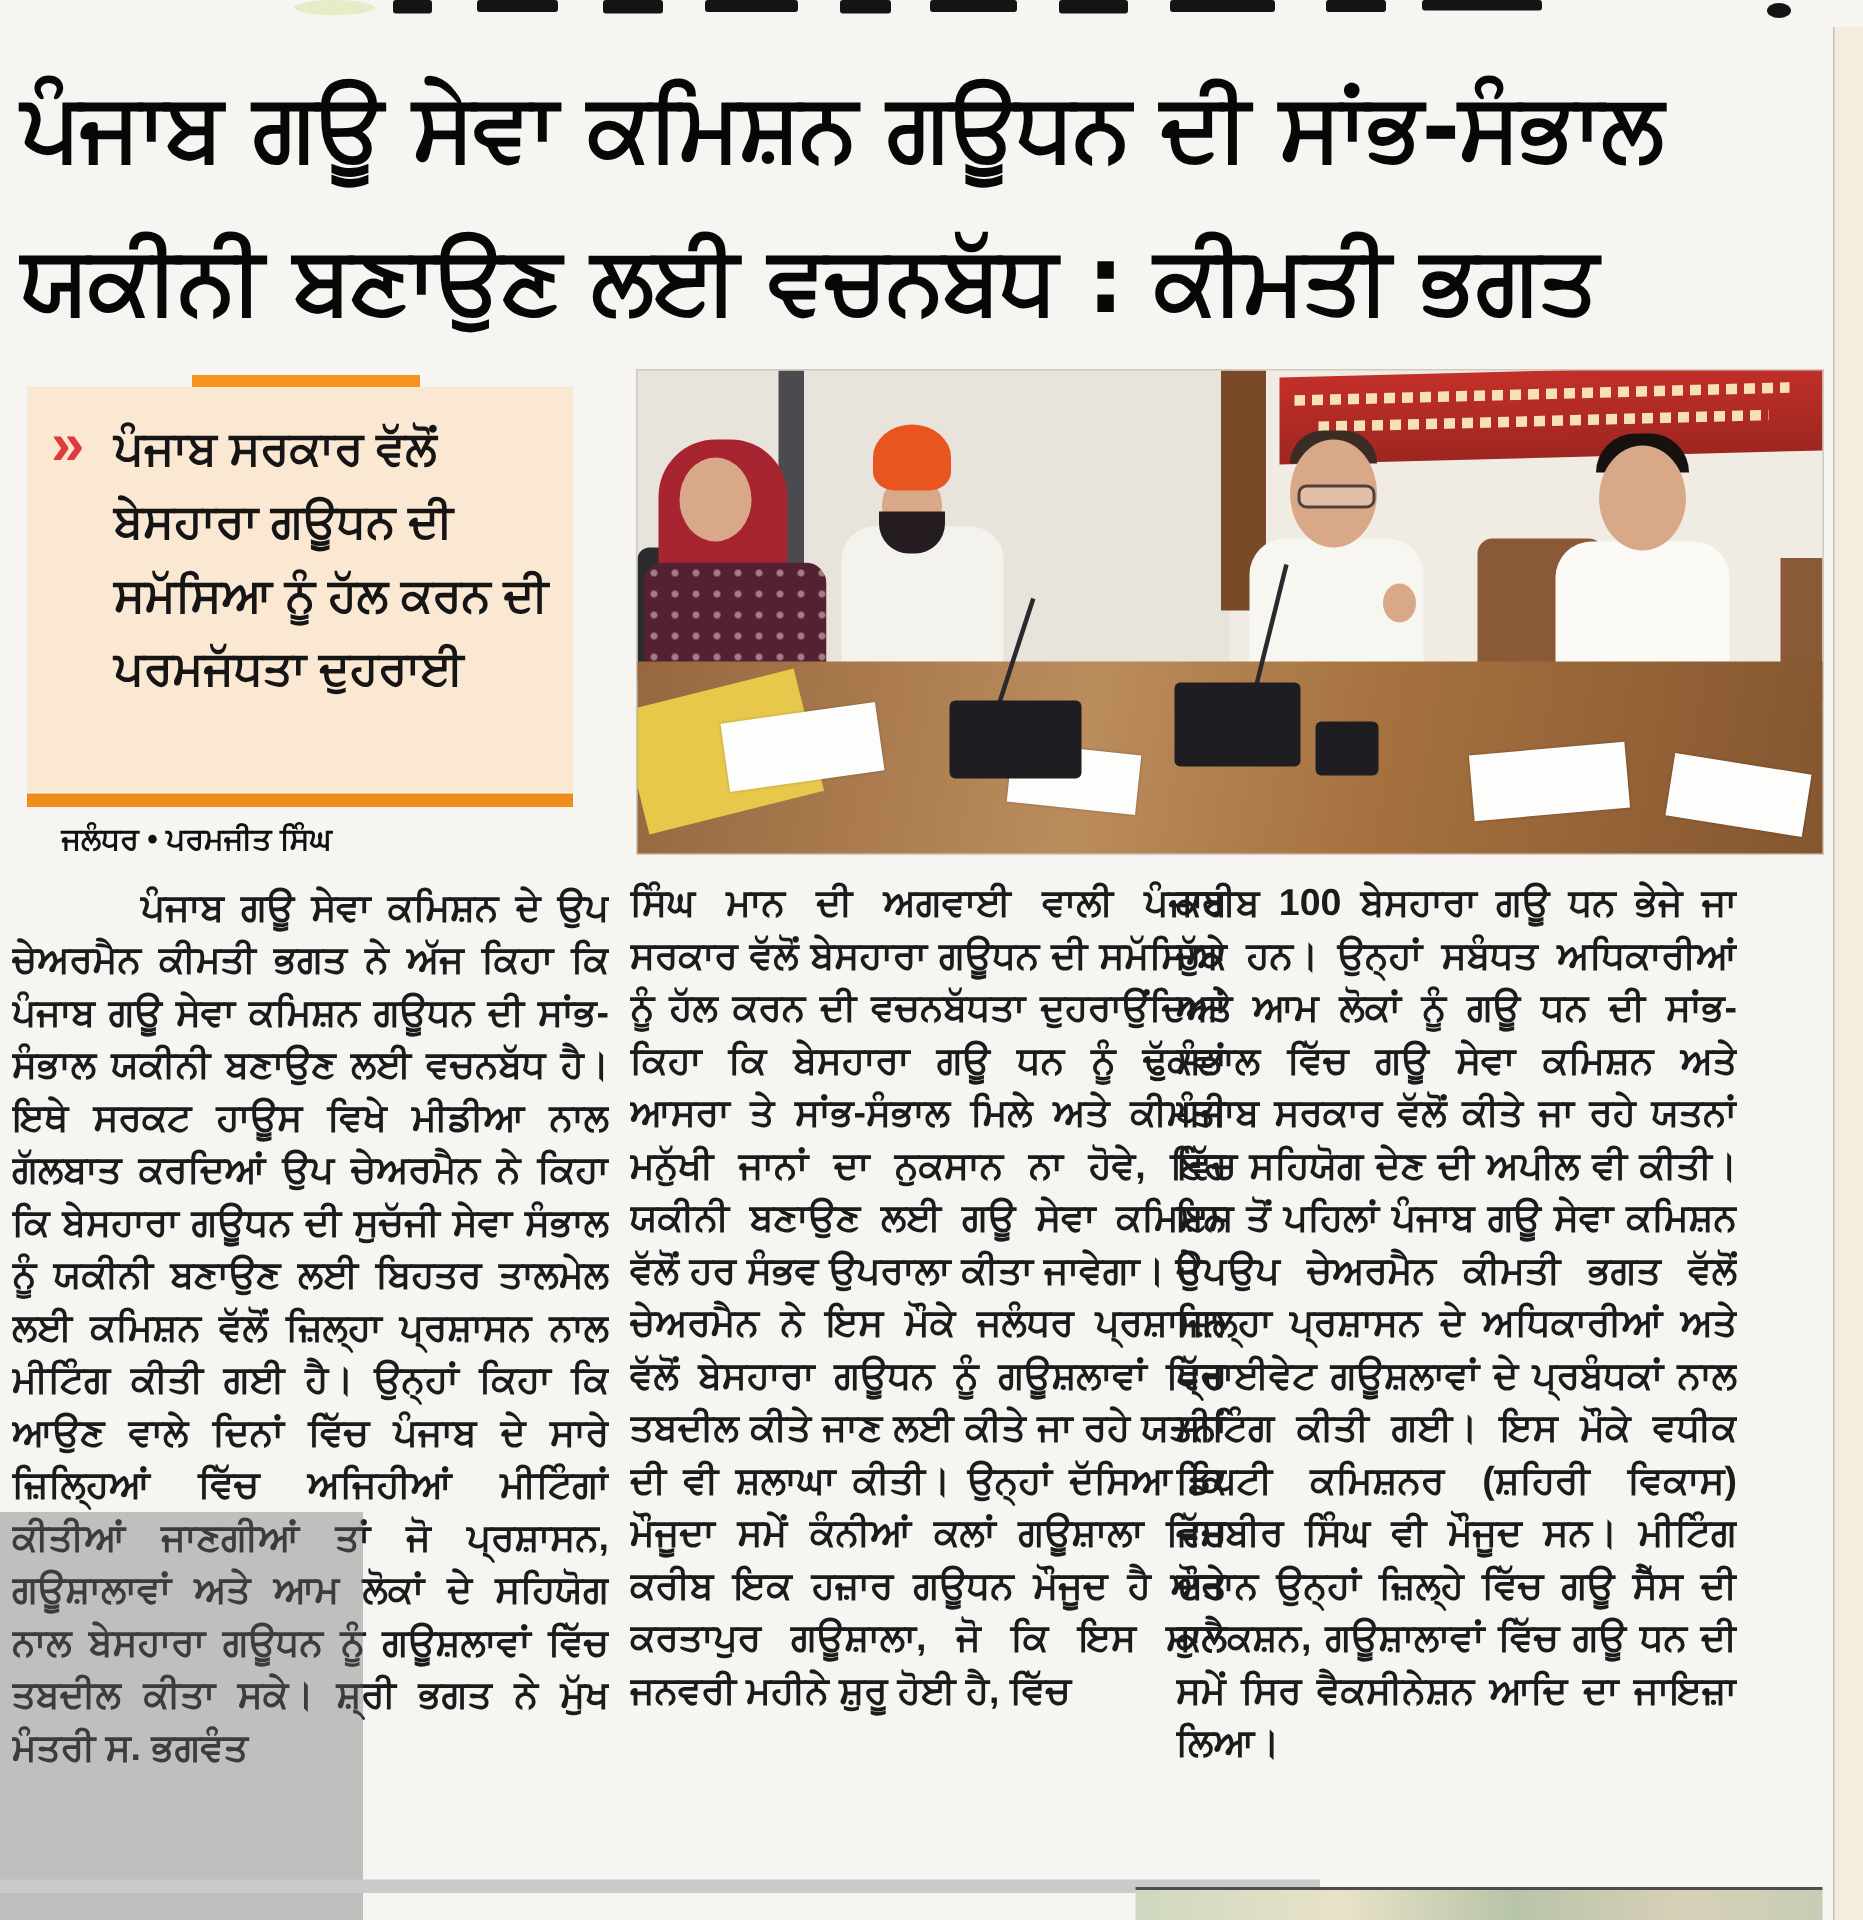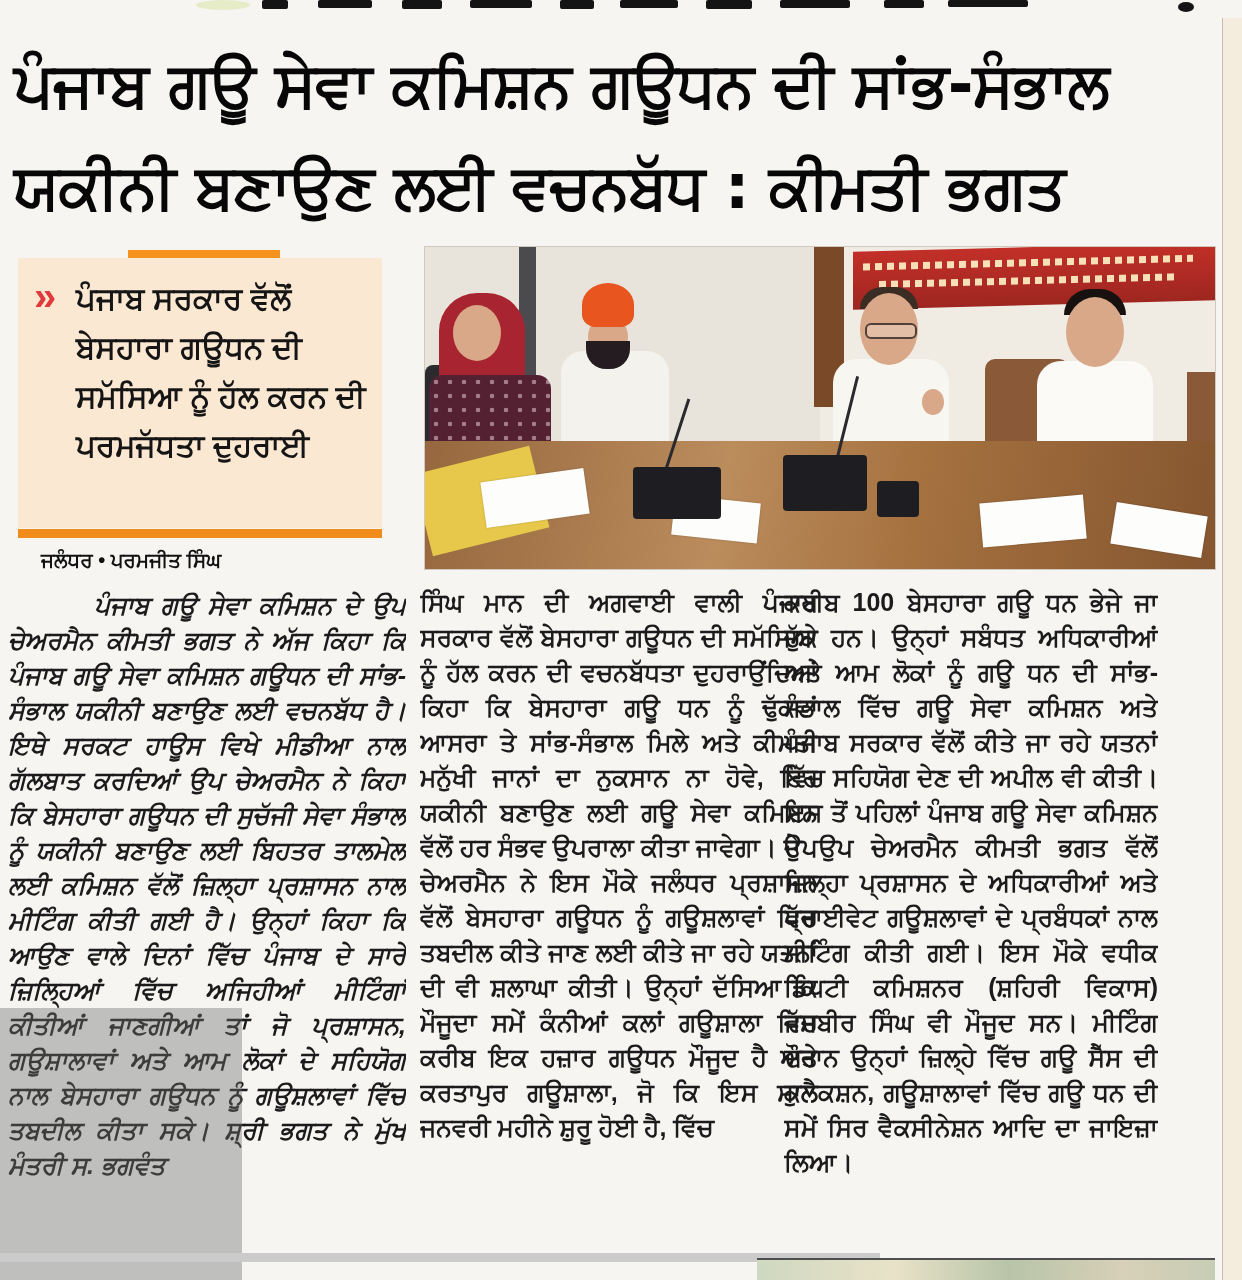--- a/index.html
+++ b/index.html
@@ -66,21 +66,21 @@
   .mb2{left:358px;top:208px;width:84px;height:56px;}
   .mb3{left:452px;top:234px;width:42px;height:36px;}
   .stalk{position:absolute;width:3px;background:#2a2a2e;}
   .st1{left:250px;top:150px;height:80px;transform:rotate(18deg);}
   .st2{left:420px;top:128px;height:92px;transform:rotate(14deg);}
 
   
   .col{top:588px;height:664px;overflow:hidden;text-align:justify;font-weight:600;
        font-size:25px;line-height:35px;color:#1b1b1b;}
   .col1{left:8px;width:398px;}
-  .col1 .para{text-indent:86px;font-style:italic;}
+  .col1 .para{text-indent:86px;}
   .col2{left:420px;width:398px;top:585px;}
   .col3{left:784px;width:374px;top:585px;}
 
   
   .gray-overlay{left:0;top:1008px;width:242px;height:272px;background:rgba(110,110,110,.40);}
   .bottom-band{left:0;top:1253px;width:880px;height:9px;background:#cbcbcb;}
   .partial-img{left:757px;top:1258px;width:458px;height:22px;border-top:2px solid #4e4e4e;
                background:linear-gradient(90deg,#cfd8c0,#e8e2c8 30%,#b8c4a8 55%,#d8d0b8 80%,#c6cdb4);}
   .edge-strip{left:1222px;top:18px;width:20px;height:1262px;background:#f4ecdc;border-left:1px solid #c4beb2;}
   .smudge{left:196px;top:0;width:54px;height:10px;background:#e6ebc8;border-radius:50%;}

